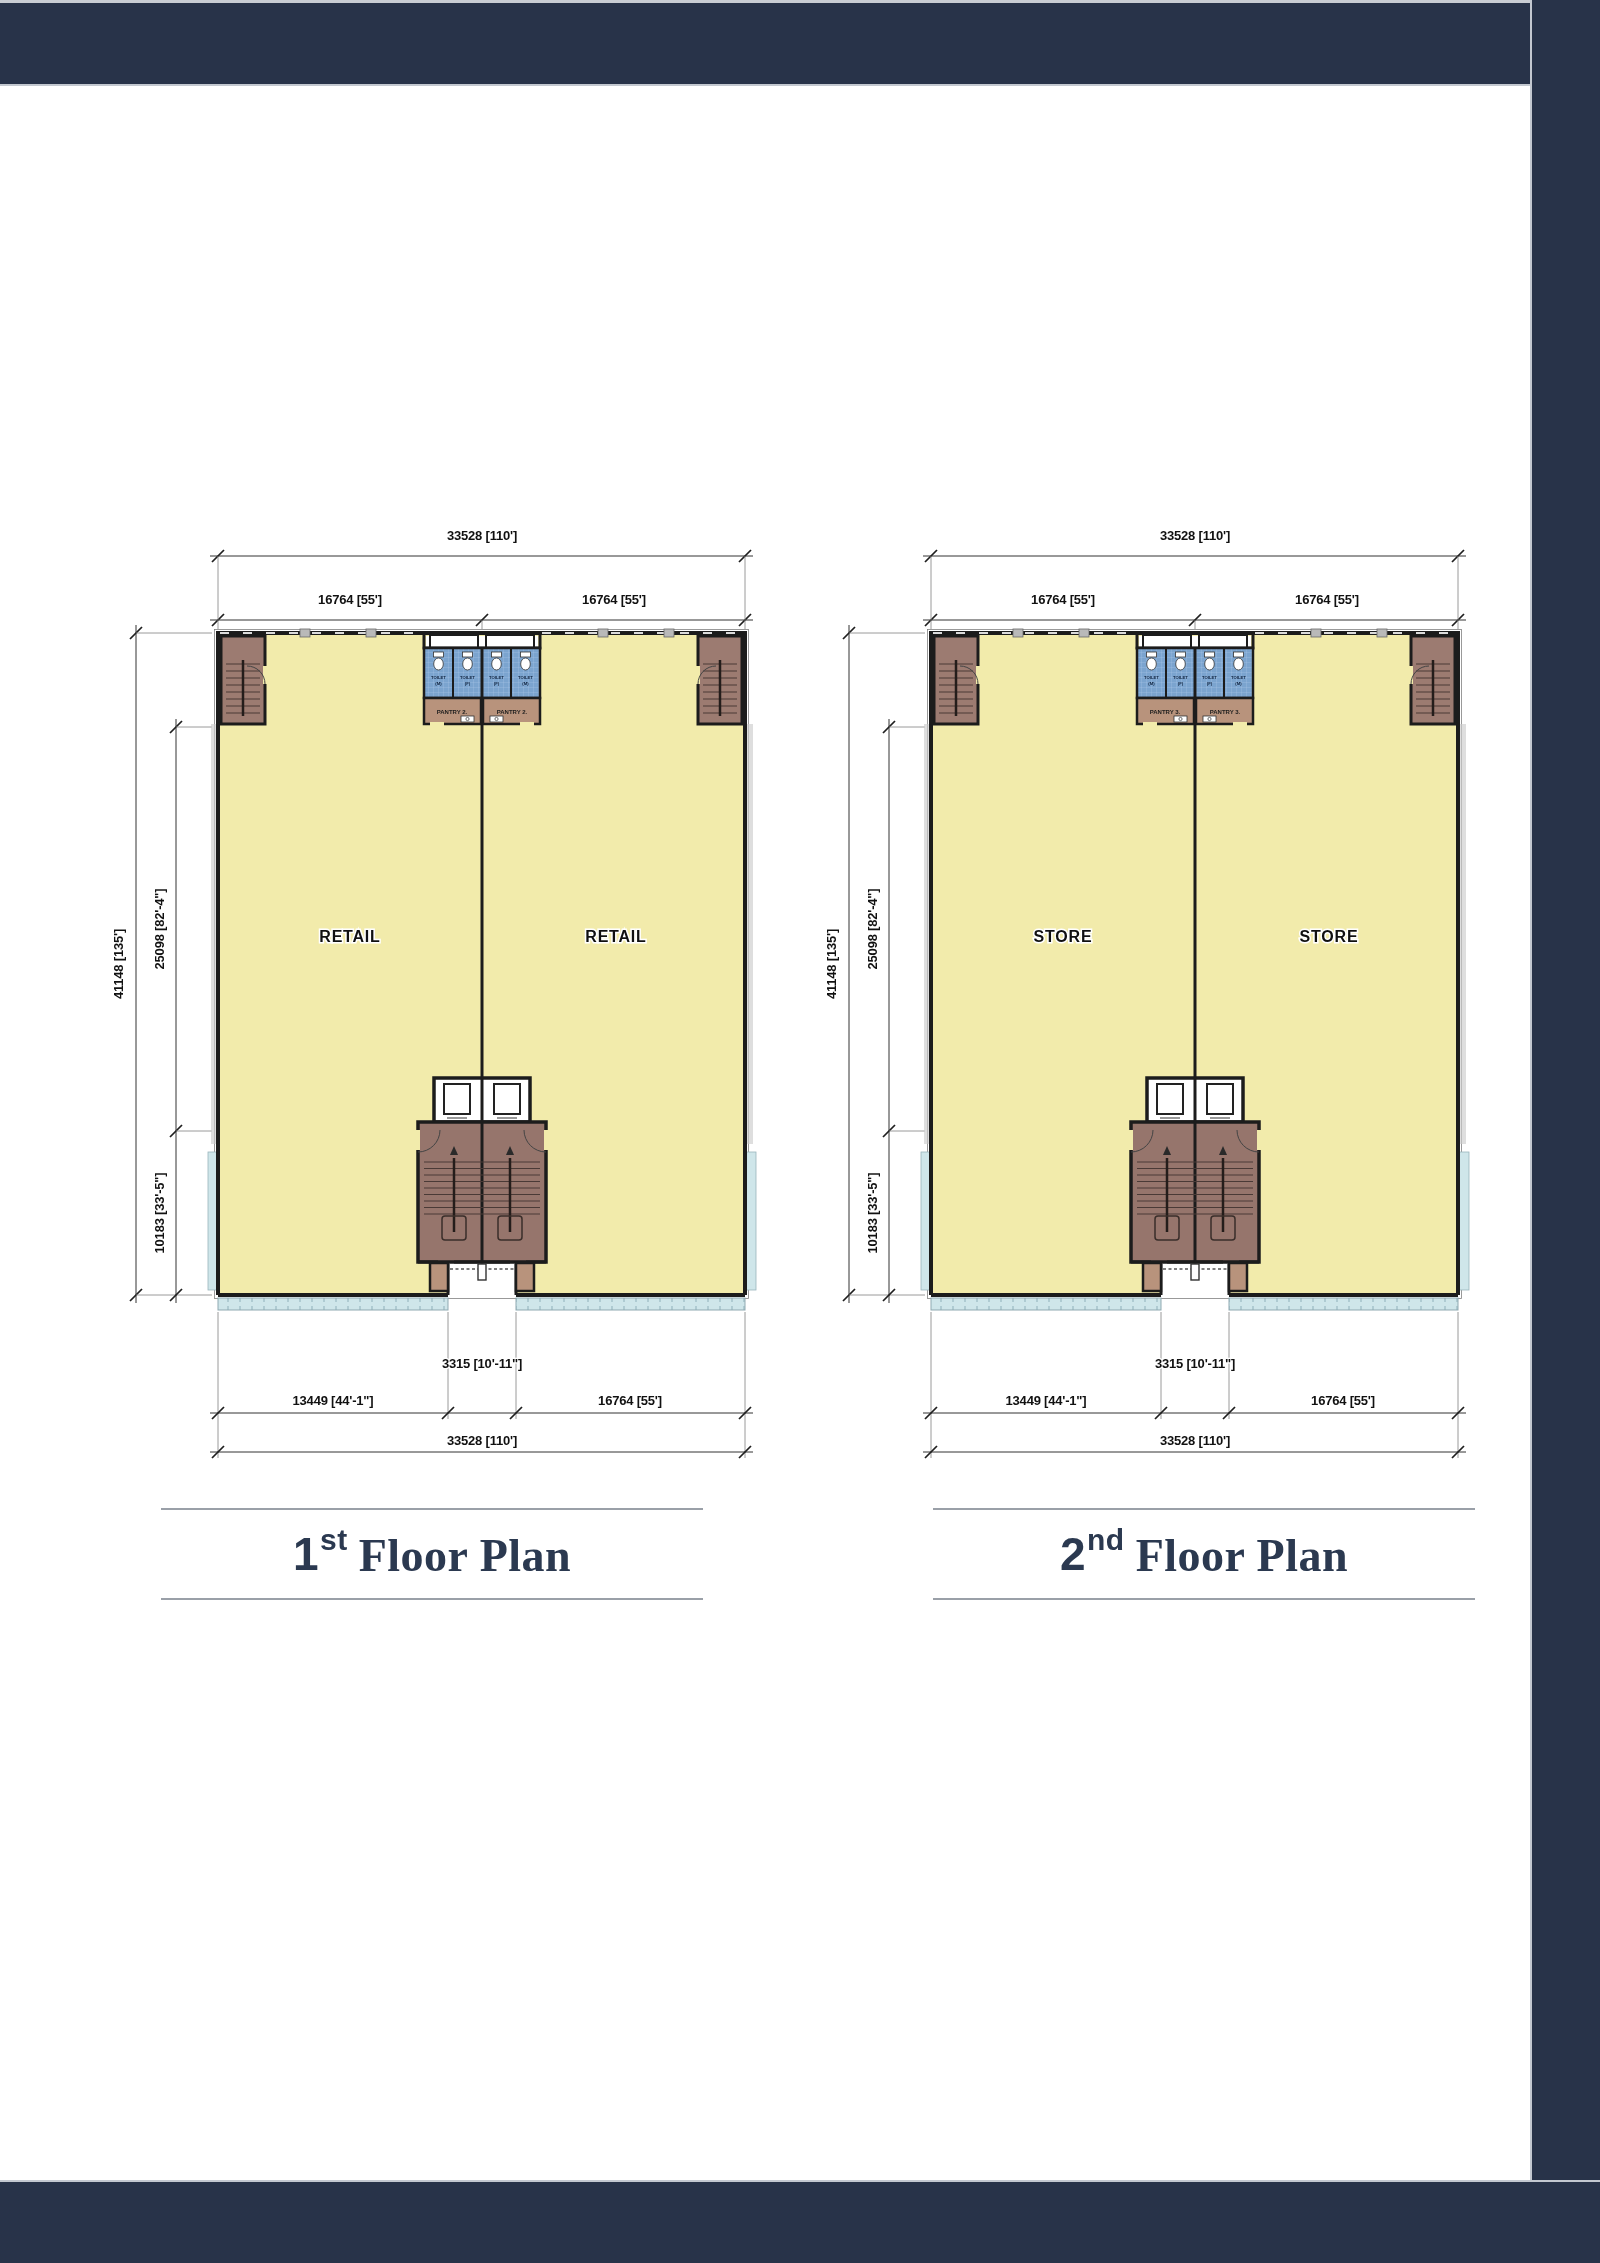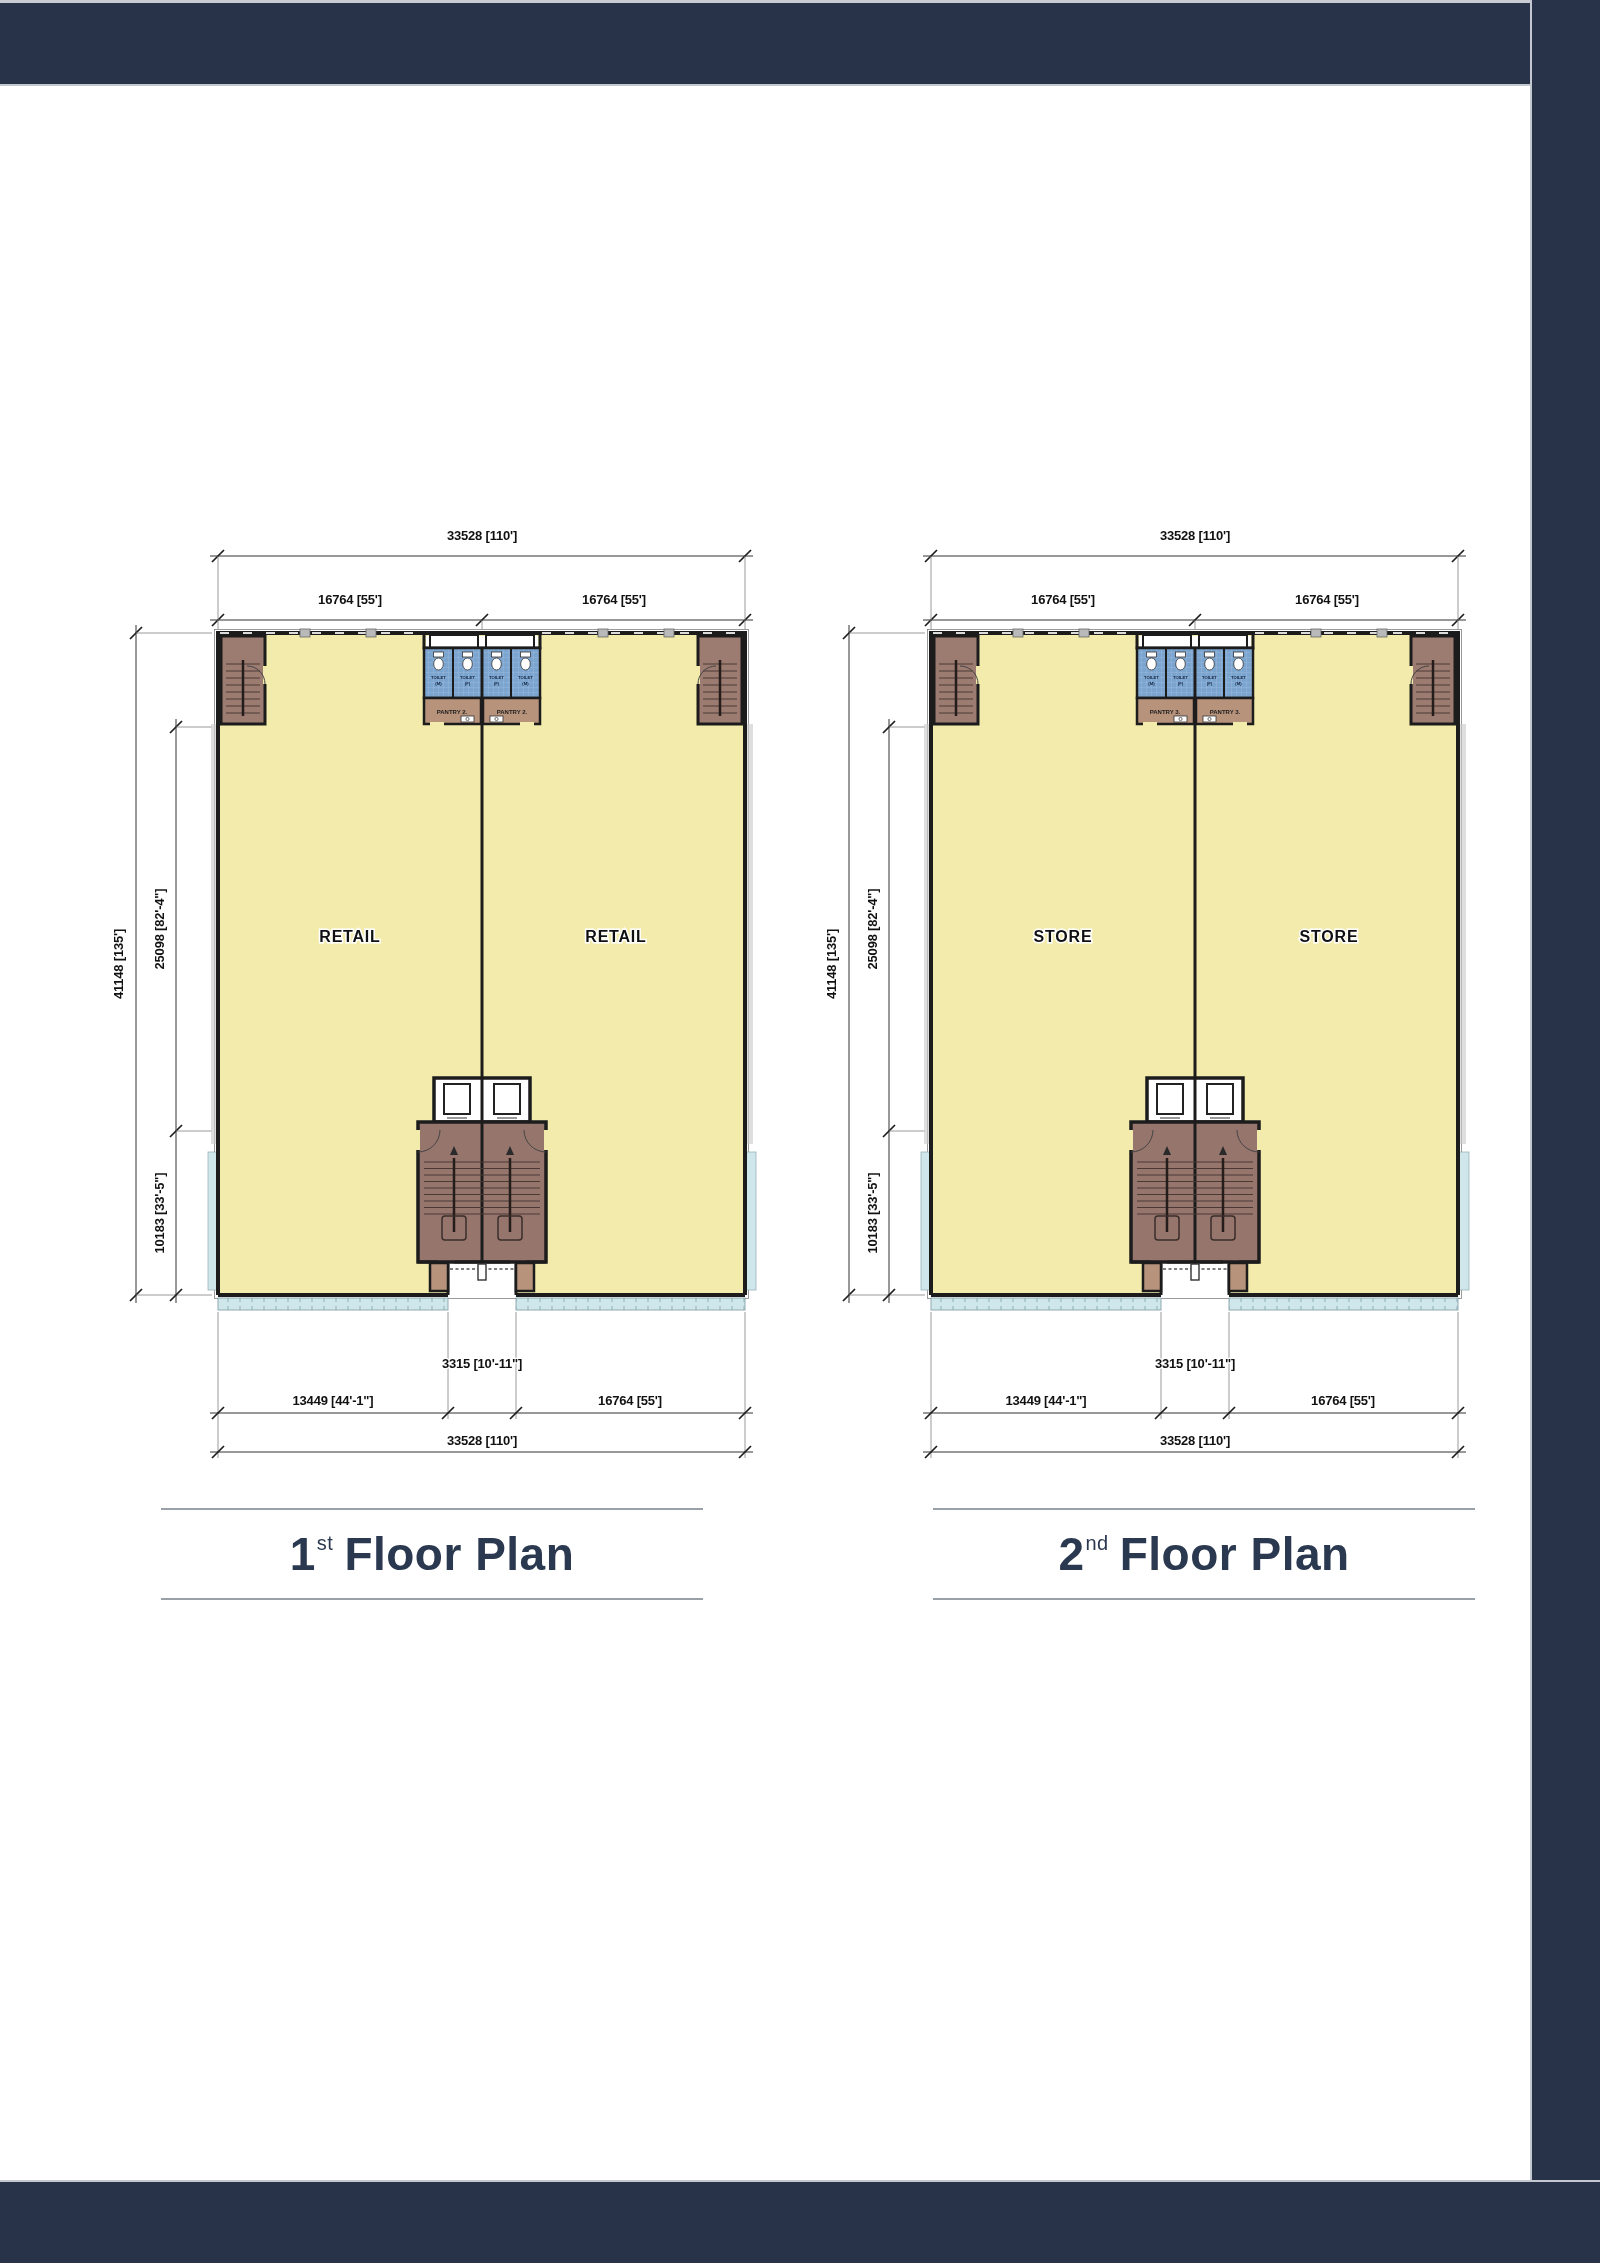--- a/index.html
+++ b/index.html
@@ -21,22 +21,22 @@
   .plan-slot{position:absolute;top:512px;width:700px;height:950px;text-align:center;}
   #plan-slot-0{left:78px;}
   #plan-slot-1{left:791px;}
   
   .plan-title{position:absolute;top:1508px;width:542px;height:92px;
     display:flex;flex-direction:column;justify-content:space-between;align-items:center;}
   #title-0{left:161px;}
   #title-1{left:933px;}
   .rule{width:100%;height:2px;background:var(--c-rule);}
   .title-text{font-size:46px;font-weight:bold;color:var(--c-title);line-height:1;letter-spacing:0.5px;}
-  .title-text sup{font-size:20px;font-weight:normal;position:relative;top:-4px;margin-left:1px;}
-  .title-text .rest{margin-left:11px;}
+  .title-text sup{font-size:30px;font-weight:bold;position:relative;top:-4px;margin-left:1px;}
+  .title-text .rest{margin-left:11px;font-family:Liberation Serif, serif;}
   
   .dimline{stroke:#333;stroke-width:1;fill:none;}
   .ext{stroke:#808080;stroke-width:0.8;fill:none;}
   .tickp{stroke:#1f1f1f;stroke-width:1.7;fill:none;}
   .dimtext{font:bold 13px "Liberation Sans",sans-serif;fill:var(--c-dim);
     paint-order:stroke;stroke:#ffffff;stroke-width:2.5px;text-anchor:middle;letter-spacing:-0.2px;}
   .roomlabel{font:bold 16px "Liberation Sans",sans-serif;fill:#101010;
     paint-order:stroke;stroke:#ffffff;stroke-width:3px;text-anchor:middle;letter-spacing:0.8px;}
   .smalltext{font:bold 6px "Liberation Sans",sans-serif;fill:#1d1d1d;text-anchor:middle;}
   .tinytext{font:bold 4.2px "Liberation Sans",sans-serif;fill:#10233f;text-anchor:middle;}

